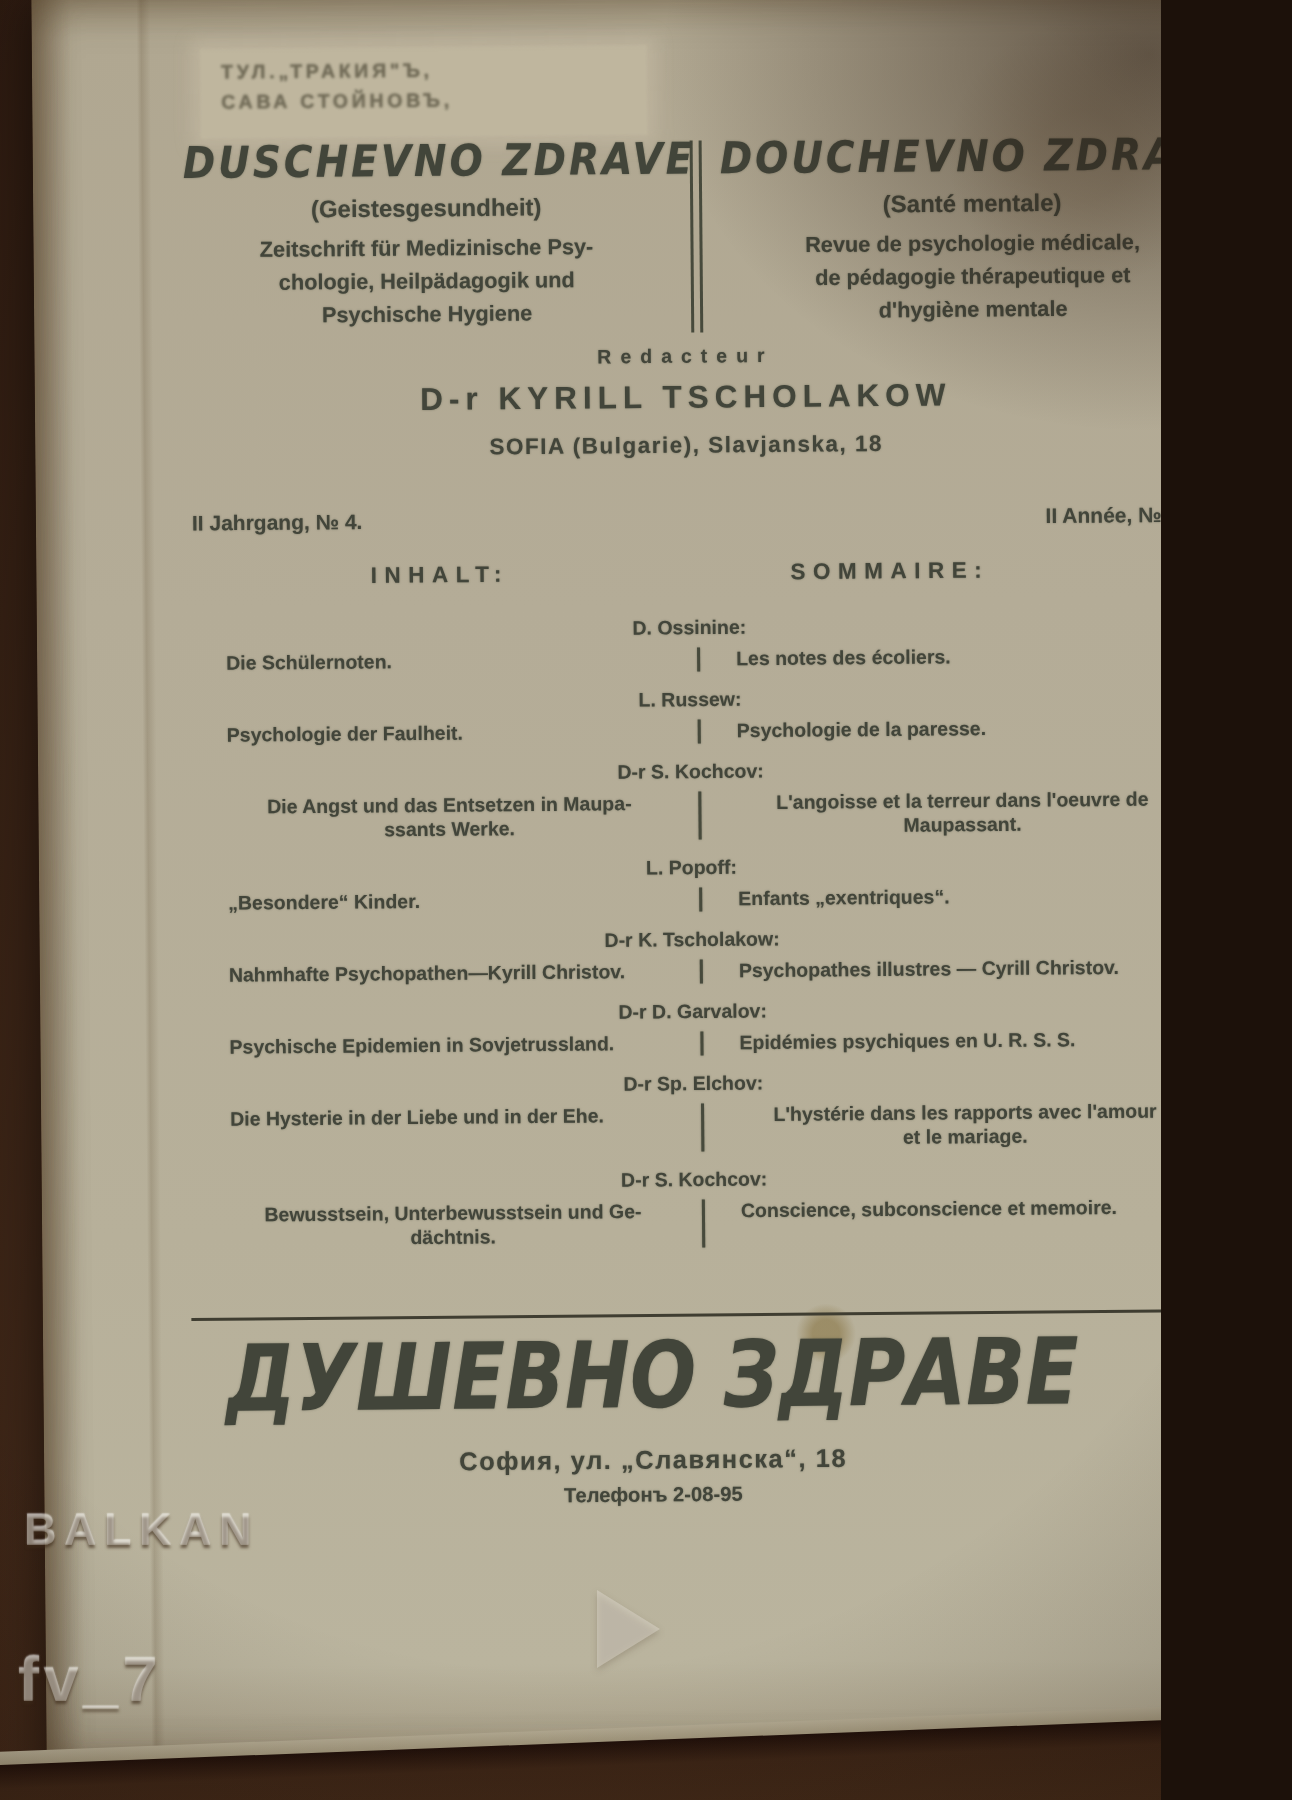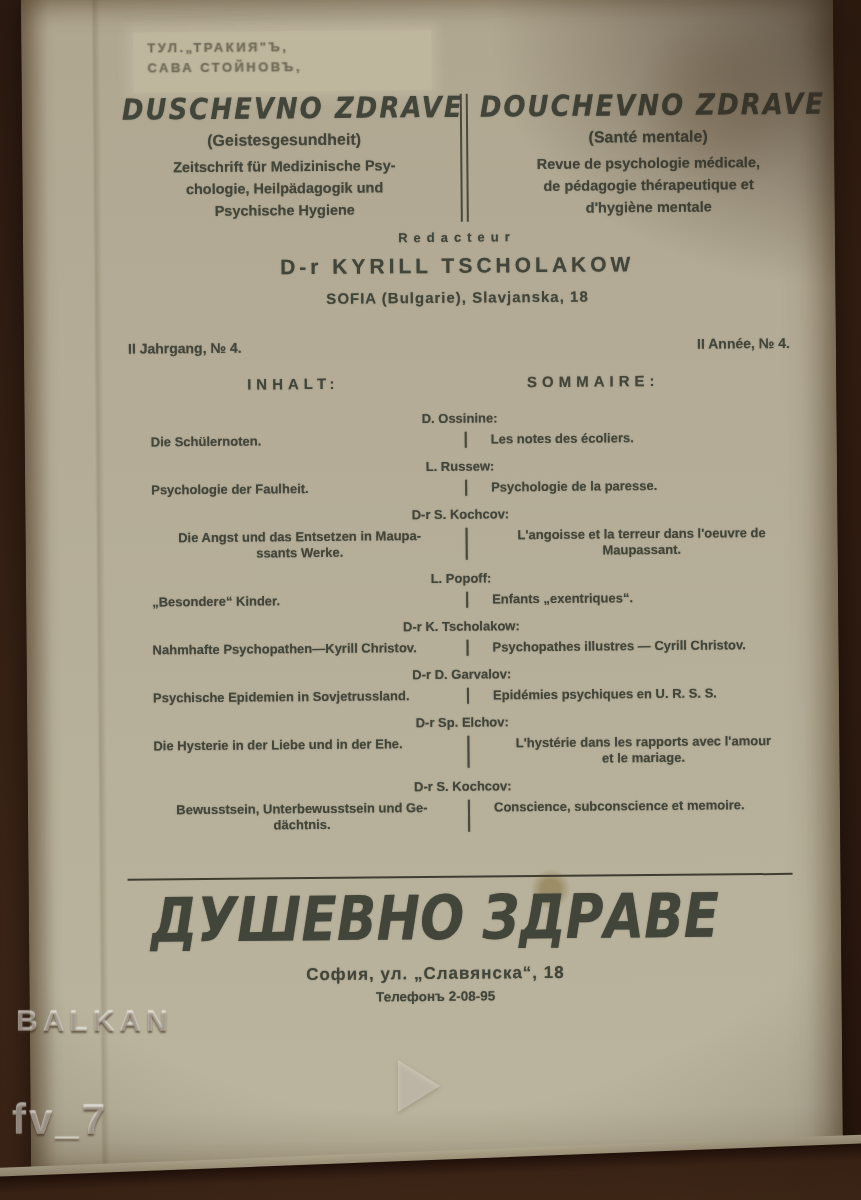--- a/index.html
+++ b/index.html
@@ -1,17 +1,17 @@
 <!DOCTYPE html>
 <html><head>
 <meta charset="utf-8">
 <style>
   html,body{margin:0;padding:0;background:#1c110a;}
   .photo{
-    position:relative; width:861px; height:1200px; overflow:hidden;
+    position:relative; width:774px; height:1200px; overflow:hidden;
     font-family:"Liberation Sans", sans-serif;
     background:linear-gradient(100deg,#2c1a10 0%,#462c1b 28%,#3f2817 62%,#2a170e 100%);
   }
   
   .page{
     position:absolute; left:26px; top:-14px; width:812px; height:1194px;
     transform:rotate(-0.5deg);
     border-radius:5px 10px 12px 4px;
     background:
       radial-gradient(circle at 522px 904px, rgba(122,98,40,0.45) 0 9px, rgba(122,98,40,0) 20px),

